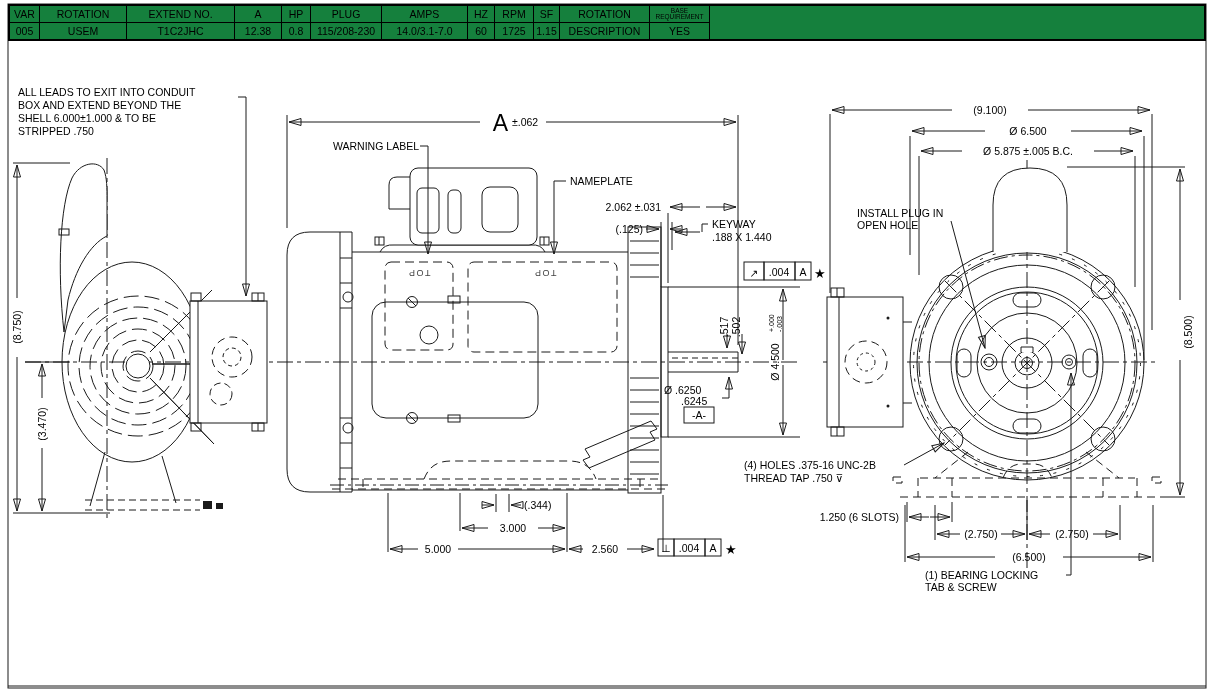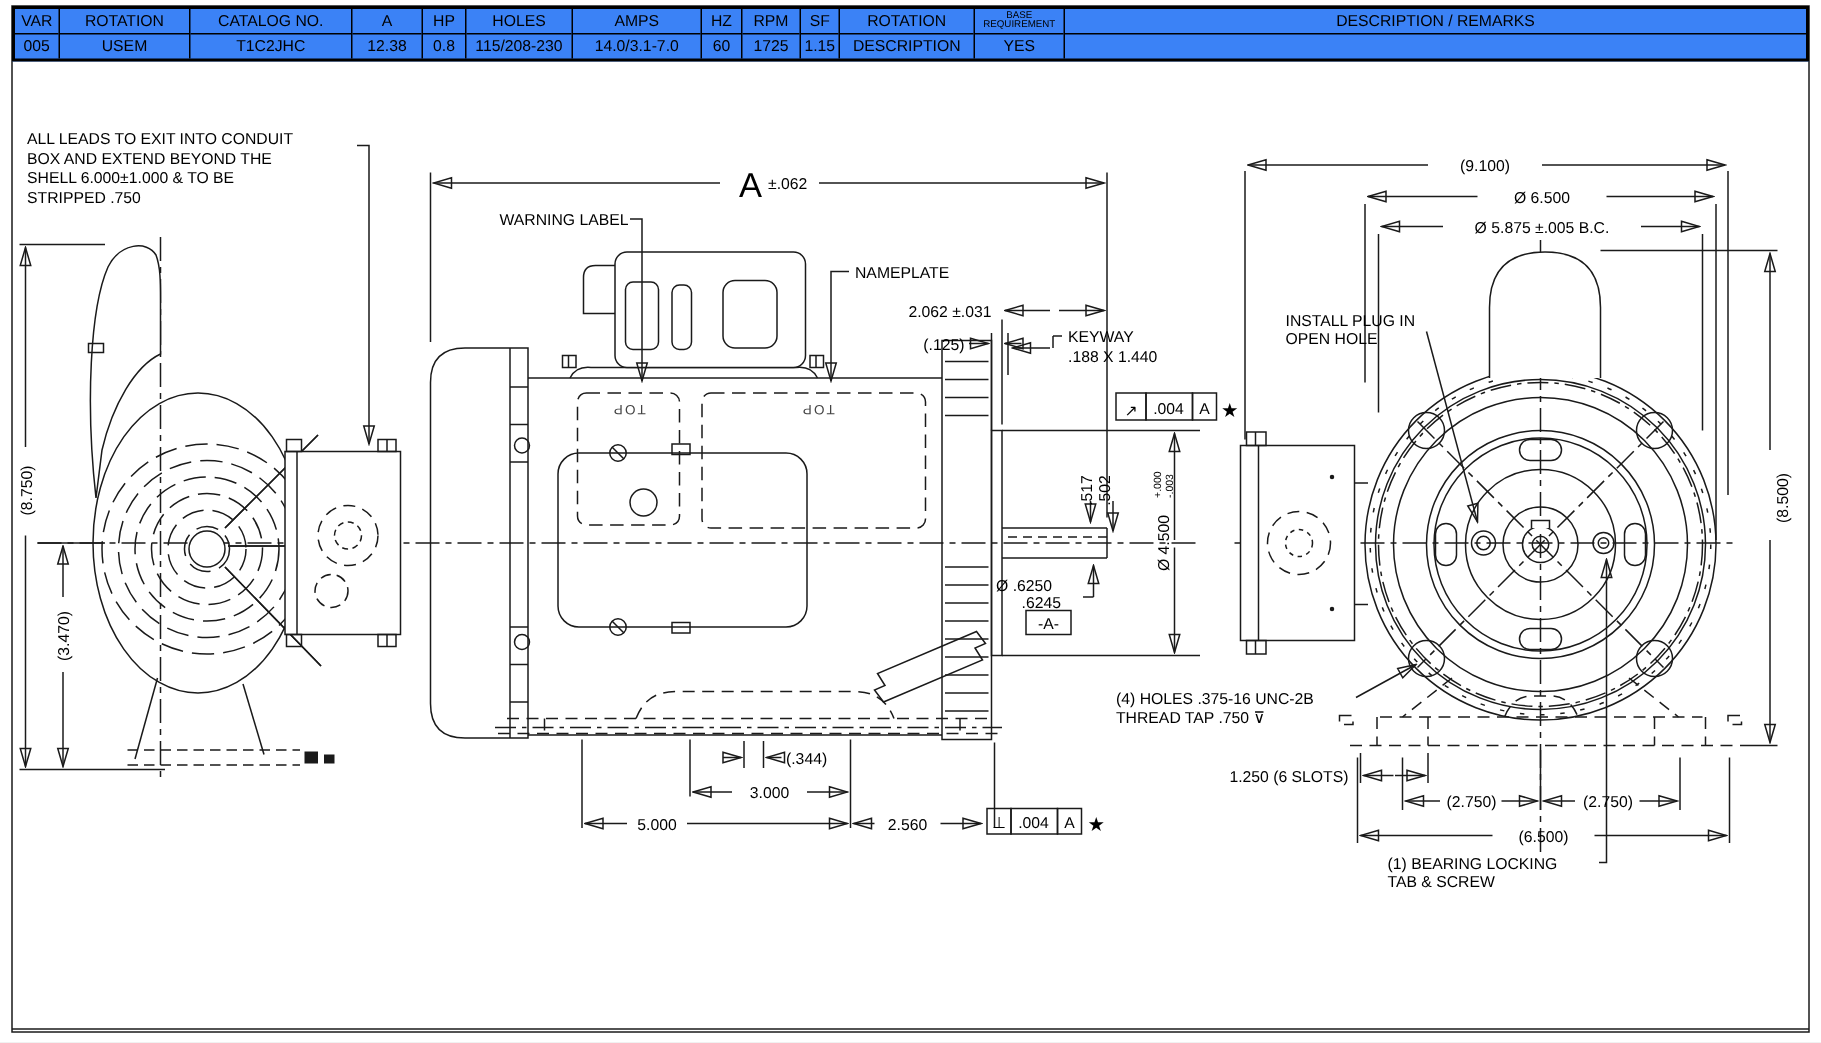--- a/index.html
+++ b/index.html
@@ -8,21 +8,21 @@
   .sheet svg{position:absolute;left:0;top:0;}
   svg line,svg path,svg circle,svg ellipse,svg rect,svg polyline{fill:none;stroke:#1a1a1a;stroke-width:1;}
   svg .wf{fill:#fff;}
   svg .blk{fill:#1a1a1a;stroke:none;}
   svg text{fill:#000;stroke:none;font-family:"Liberation Sans",sans-serif;font-size:10.5px;}
   svg .tc{text-anchor:middle;} svg .te{text-anchor:end;}
   svg .sm{font-size:7px;} svg .big{font-size:23px;} svg .star{font-size:13px;}
   svg .lbl{fill:#444;font-size:9px;letter-spacing:1.5px;}
   
   .tbl{position:absolute;left:8px;top:4px;width:1198px;display:flex;border:2px solid #000;
-       background:#3b82f6;box-sizing:border-box;}
+       background:#15803d;box-sizing:border-box;}
   .col{border-right:1px solid #000;}
   .col:last-child{border-right:none;flex:1;}
   .th,.td{height:16px;display:flex;align-items:center;justify-content:center;
           font-size:10.5px;white-space:nowrap;overflow:hidden;}
   .th{border-bottom:1px solid #000;}
   .th.small{font-size:6.5px;line-height:6.5px;white-space:normal;text-align:center;padding:0 2px;}
   .td.left{justify-content:flex-start;padding-left:5px;}
 </style>
 </head>
 <body>
@@ -435,33 +435,33 @@
 <div class="tbl">
   <div class="col" style="width:29px">
         <div class="th">VAR</div>
         <div class="td">005</div>
       </div>
   <div class="col" style="width:86px">
         <div class="th">ROTATION</div>
         <div class="td">USEM</div>
       </div>
   <div class="col" style="width:107px">
-        <div class="th">CATALOG NO.</div>
+        <div class="th">EXTEND NO.</div>
         <div class="td">T1C2JHC</div>
       </div>
   <div class="col" style="width:46px">
         <div class="th">A</div>
         <div class="td">12.38</div>
       </div>
   <div class="col" style="width:28px">
         <div class="th">HP</div>
         <div class="td">0.8</div>
       </div>
   <div class="col" style="width:70px">
-        <div class="th">HOLES</div>
+        <div class="th">PLUG</div>
         <div class="td">115/208-230</div>
       </div>
   <div class="col" style="width:85px">
         <div class="th">AMPS</div>
         <div class="td">14.0/3.1-7.0</div>
       </div>
   <div class="col" style="width:26px">
         <div class="th">HZ</div>
         <div class="td">60</div>
       </div>
@@ -475,17 +475,16 @@
       </div>
   <div class="col" style="width:89px">
         <div class="th">ROTATION</div>
         <div class="td">DESCRIPTION</div>
       </div>
   <div class="col" style="width:59px">
         <div class="th small">BASE REQUIREMENT</div>
         <div class="td">YES</div>
       </div>
   <div class="col">
-        <div class="th">DESCRIPTION / REMARKS</div>
       </div>
 </div>
 
 </div>
 
 </body></html>

